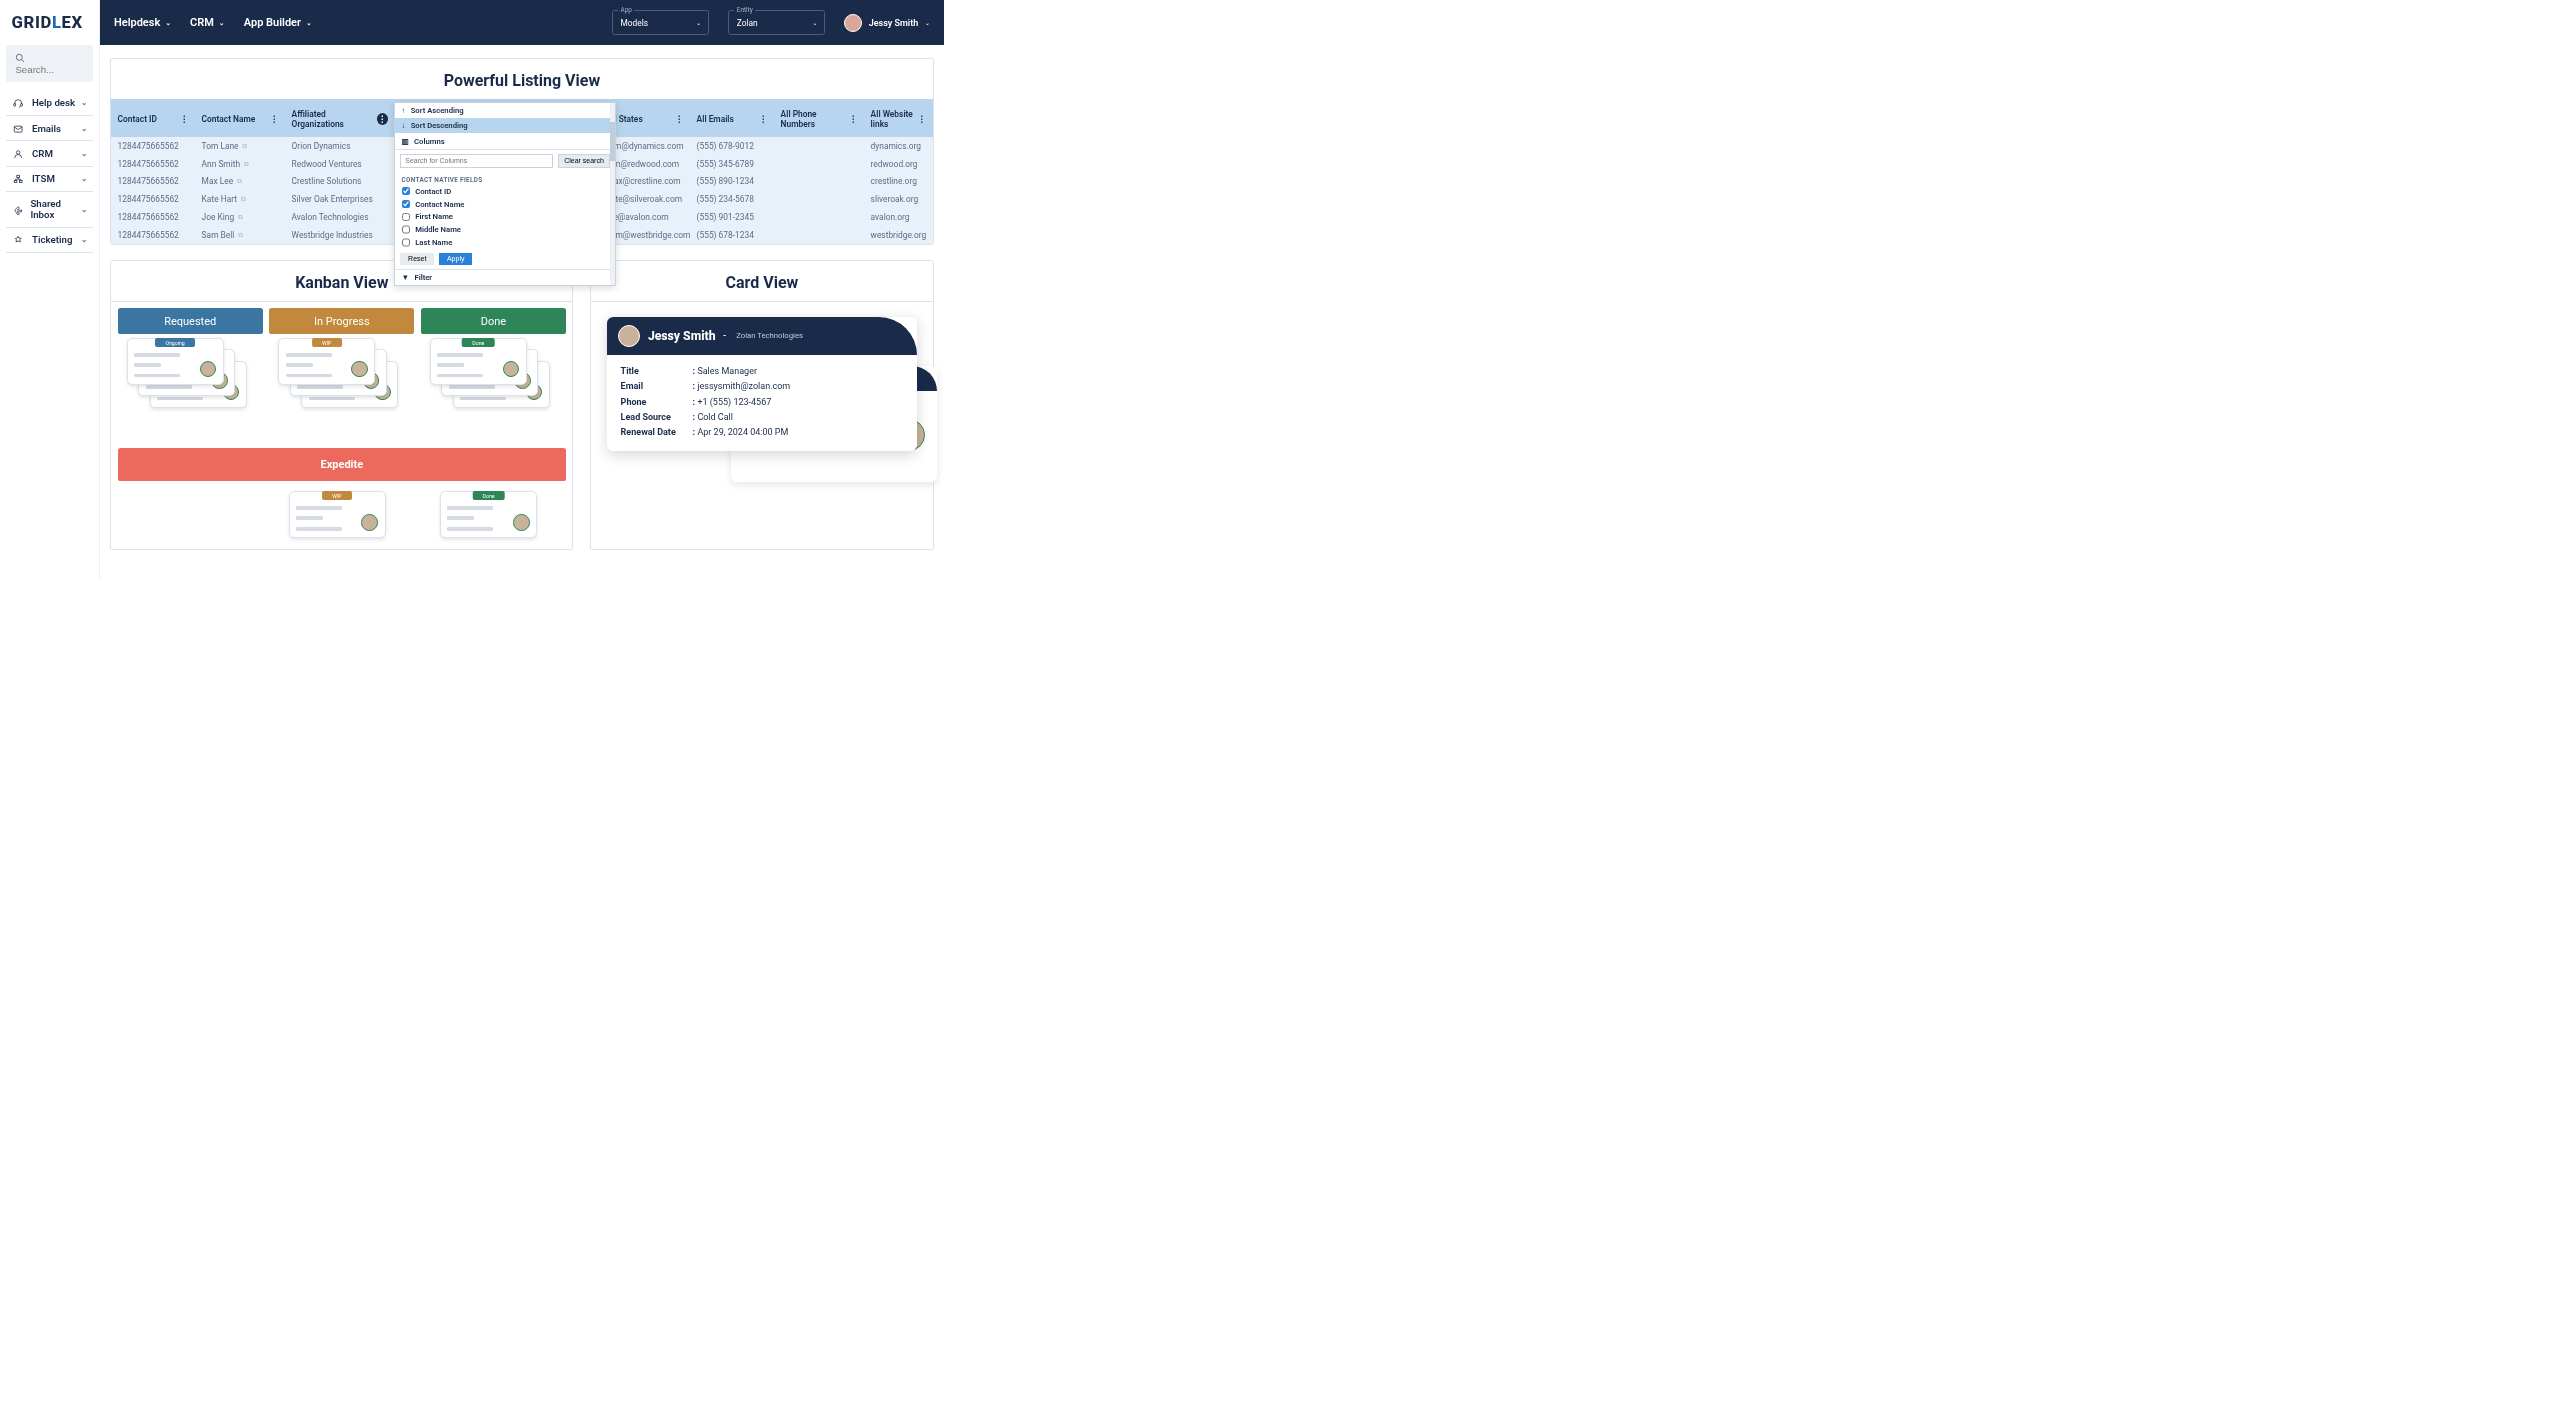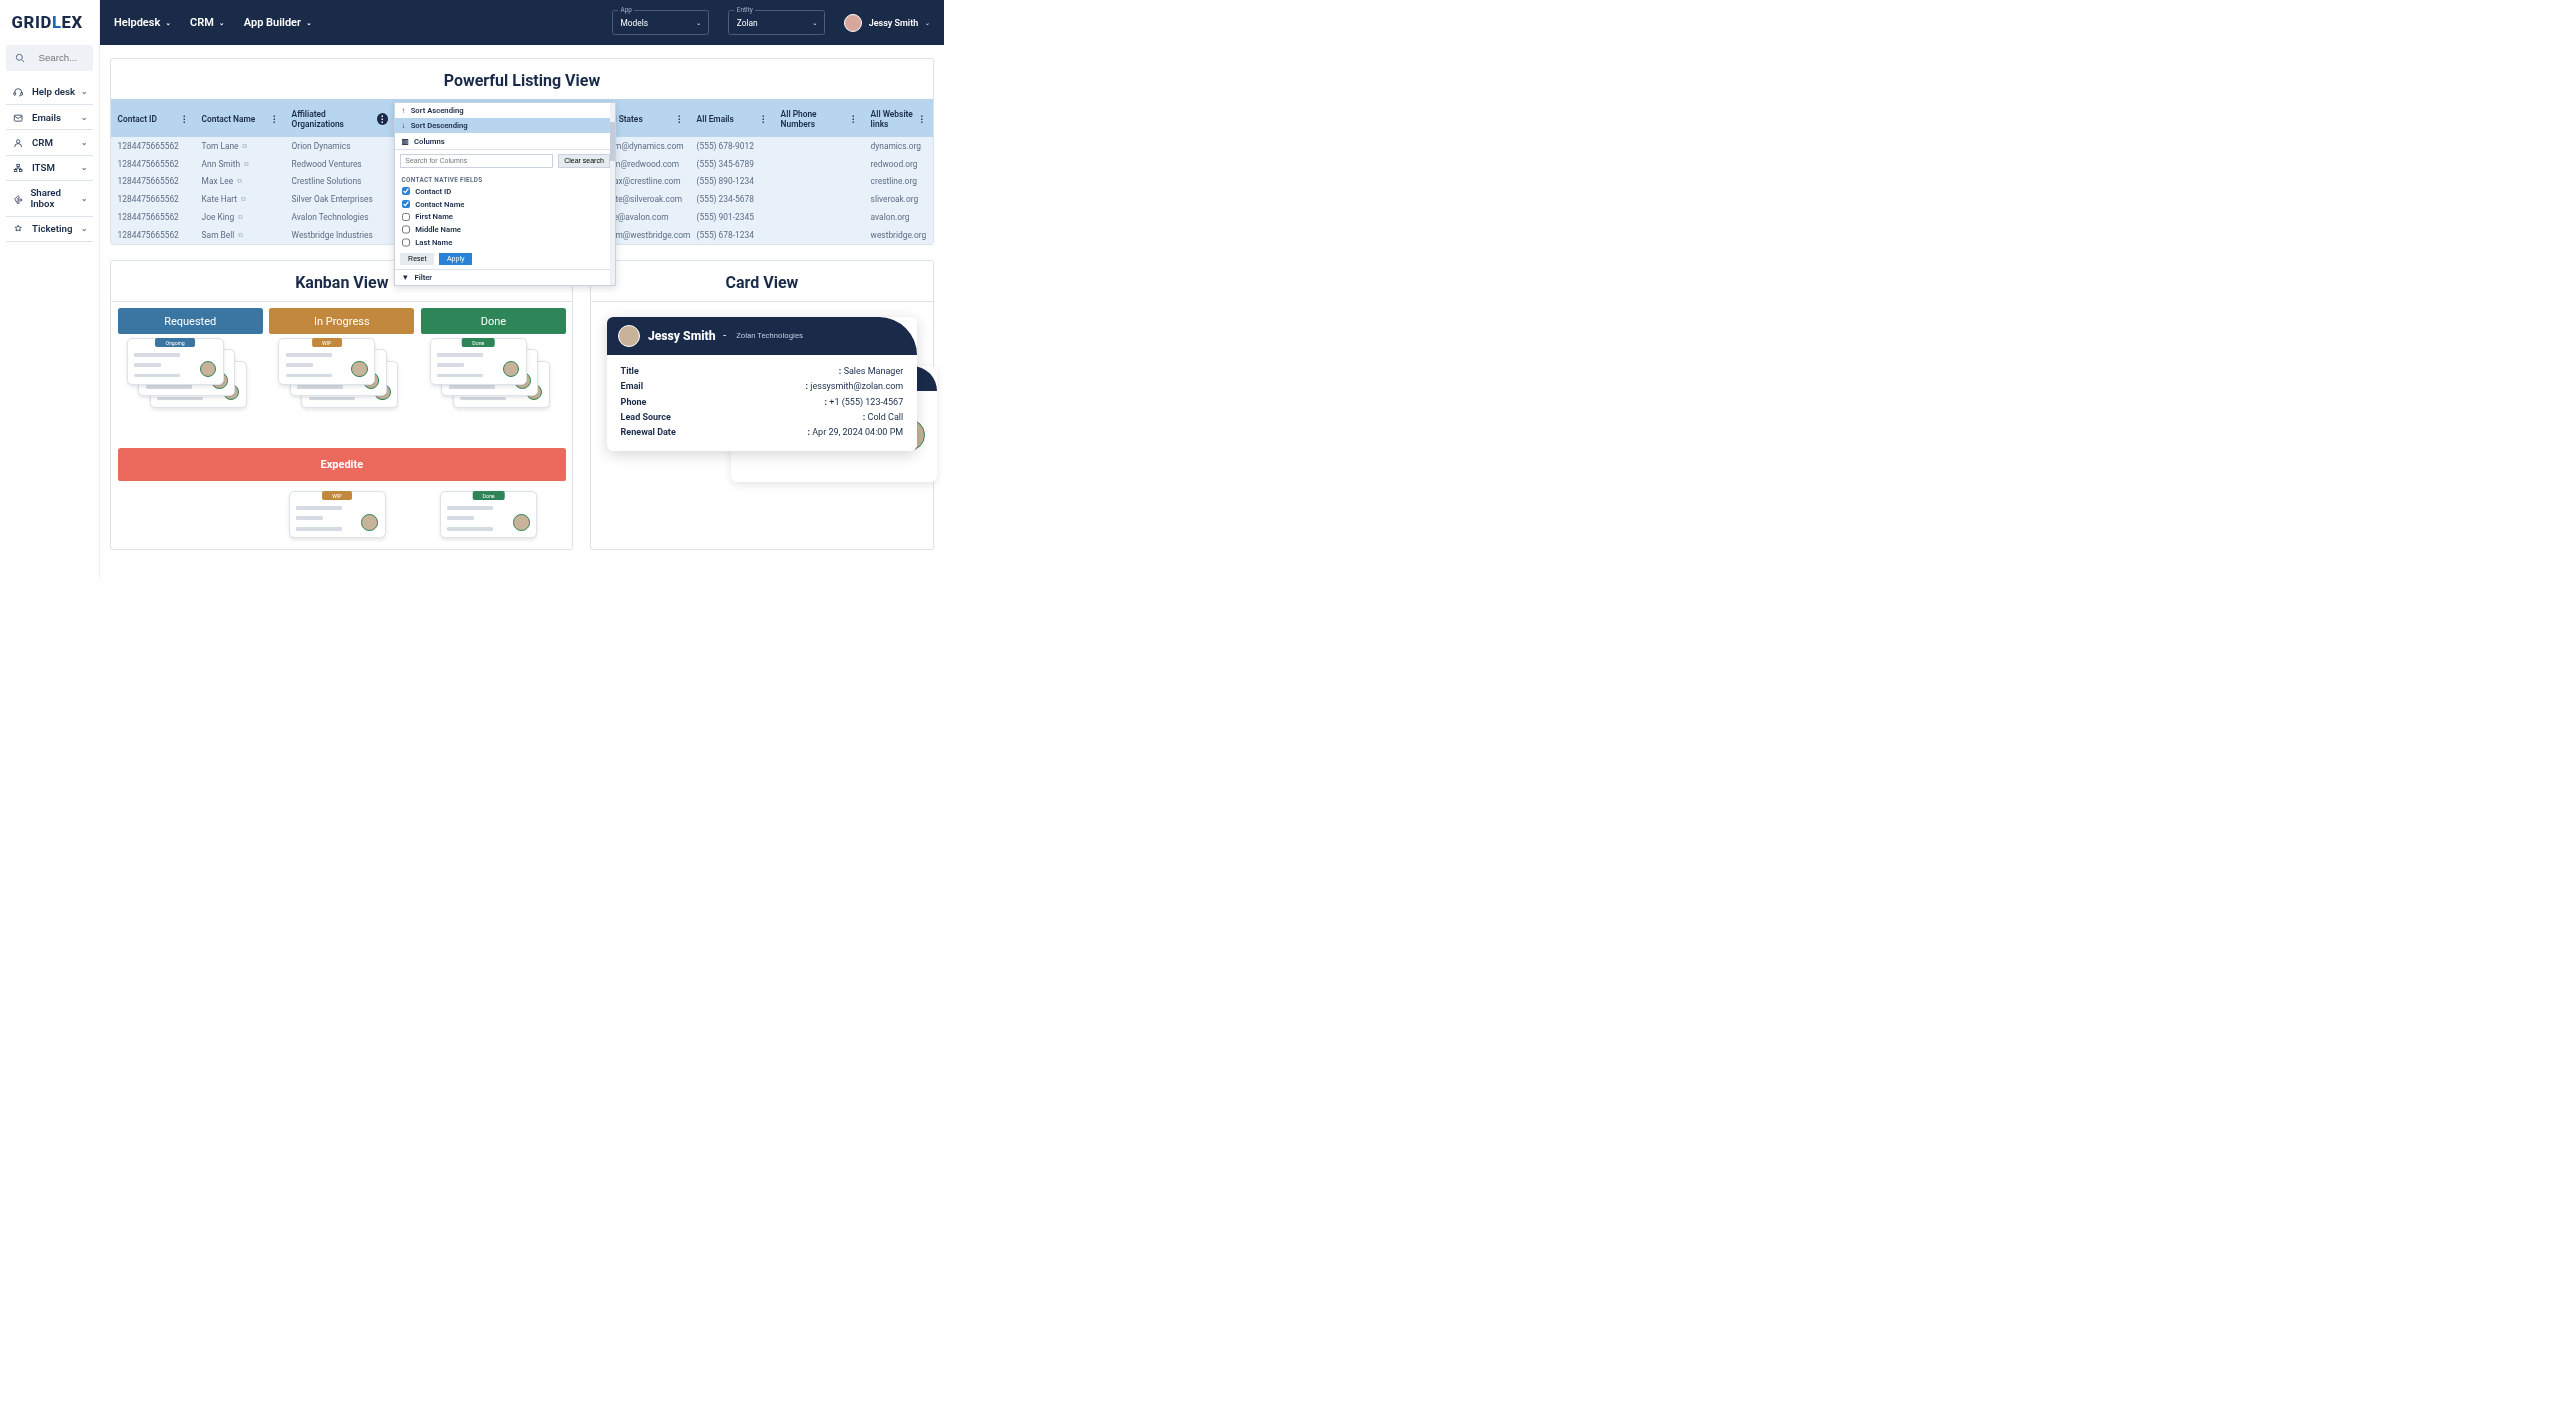--- a/index.html
+++ b/index.html
@@ -2,21 +2,21 @@
 <html style="font-size:10.3px"><head>
 <meta charset="utf-8">
 <style>
 * { box-sizing: border-box; margin: 0; padding: 0; }
 body { font-family: -apple-system, BlinkMacSystemFont, "Segoe UI", Roboto, Arial, sans-serif; background: #fff; color: #1a2b4a; width: 944px; }
 .app { display: flex; }
 .sidebar { width: 135px; background: #fff; padding: 6.4px 6.4px; border-right: 0.6px solid #eef; min-height: 509px; }
 .logo { padding: 6.4px 5.2px 13px 5.2px; font-size: 16.7px; font-weight: 800; letter-spacing: 0.6px; color: #1a2b4a; }
 .logo .x { color: #1a2b4a; }
 .logo .mid { color: #1d67b6; }
-.search-box { background: #eef2f6; border-radius: 2.6px; display: flex; align-items: center; padding: 6.4px 9px; margin-bottom: 9px; }
+.search-box { background: #eef2f6; border-radius: 2.6px; display: flex; align-items: flex-start; padding: 6.4px 9px; margin-bottom: 9px; flex-direction: column; }
 .search-box .ic { margin-right: 6.4px; color: #4a5a75; }
 .search-box input { border: 0; outline: 0; background: transparent; font-size: 9.7px; color: #6b7a8f; width: 100%; }
 .nav { list-style: none; }
 .nav li { display: flex; align-items: center; padding: 6.4px 5.2px; border-bottom: 0.6px solid #dbe2ec; font-size: 9.7px; font-weight: 600; color: #1a2b4a; cursor: pointer; }
 .nav .nic { width: 14px; margin-right: 6.4px; text-align: center; }
 .nav .chev { margin-left: auto; font-size: 7.7px; color: #6b7a8f; }
 .main { flex: 1; }
 .topbar { background: #1a2b4a; color: #fff; display: flex; align-items: center; padding: 7.7px 14px; height: 45px; }
 .topnav { display: flex; gap: 19.3px; }
 .topnav-item { display: flex; align-items: center; gap: 5.2px; font-size: 11px; font-weight: 600; cursor: pointer; }
@@ -72,21 +72,21 @@
 .kcard .avk { width: 16.7px; height: 16.7px; border-radius: 50%; background: #c8b39a; border: 1.3px solid #2e8557; position: absolute; right: 6.4px; bottom: 6.4px; }
 .banner { background: #eb6a5d; color: #fff; text-align: center; font-weight: 700; font-size: 11px; padding: 10px 0; margin: 6.4px; border-radius: 2.6px; }
 .kboard2 { display: flex; gap: 6.4px; padding: 0 6.4px 6.4px; }
 .cardv-wrap { position: relative; padding: 15.5px 15.5px 26px; }
 .cardv { background: #fff; border-radius: 6.4px; box-shadow: 0 3.9px 14px rgba(0,0,0,.16); overflow: hidden; z-index: 2; position: relative; }
 .cardv-h { background: #1a2b4a; color: #fff; display: flex; align-items: center; padding: 7.7px 11.6px; gap: 7.7px; border-top-right-radius: 45px 45px; }
 .cardv-h .avc { width: 22px; height: 22px; border-radius: 50%; background: #c8b39a; border: 1.3px solid #fff; }
 .cardv-h .cn { font-size: 12.2px; font-weight: 800; }
 .cardv-h .co { font-size: 7.7px; color: #c0cadd; margin-left: 2.6px; }
 .cardv-b { padding: 9px 14px 11.6px; }
-.cardv-b .fl { display: flex; font-size: 9px; padding: 2.6px 0; justify-content: space-between; }
+.cardv-b .fl { display: flex; font-size: 9px; padding: 2.6px 0; }
 .cardv-b .fk { width: 72px; font-weight: 700; }
 .cardv-b .fv::before { content: ": "; font-weight: 700; }
 .cardv-back { position: absolute; right: -3.9px; bottom: -5.2px; width: 206px; height: 116px; background: #fff; border-radius: 6.4px; box-shadow: 0 2.6px 9px rgba(0,0,0,.1); z-index: 1; overflow: hidden; }
 .cardv-back .hh { background: #1a2b4a; height: 24.5px; border-top-right-radius: 45px 45px; }
 .cardv-back .avb { position: absolute; right: 11.6px; bottom: 31px; width: 32px; height: 32px; border-radius: 50%; background: #c8b39a; border: 1.9px solid #2e8557; }
 .cardv-back .ln { height: 6.4px; background: #d6dbe3; border-radius: 1.3px; margin: 9px 0 0 11.6px; }
 svg.ic { width: 10.3px; height: 10.3px; vertical-align: middle; }
 </style>
 </head>
 <body>

